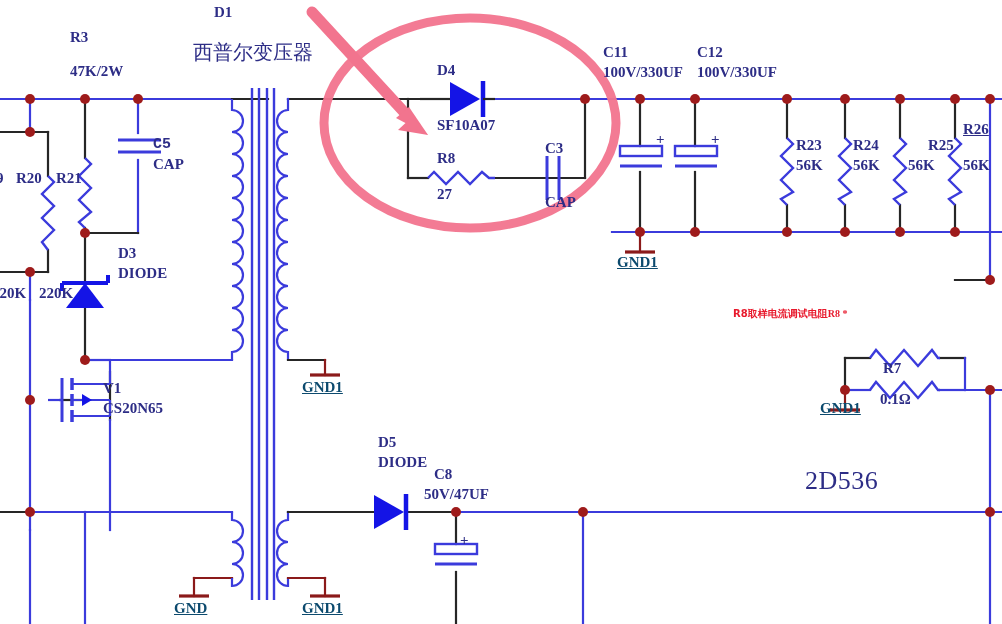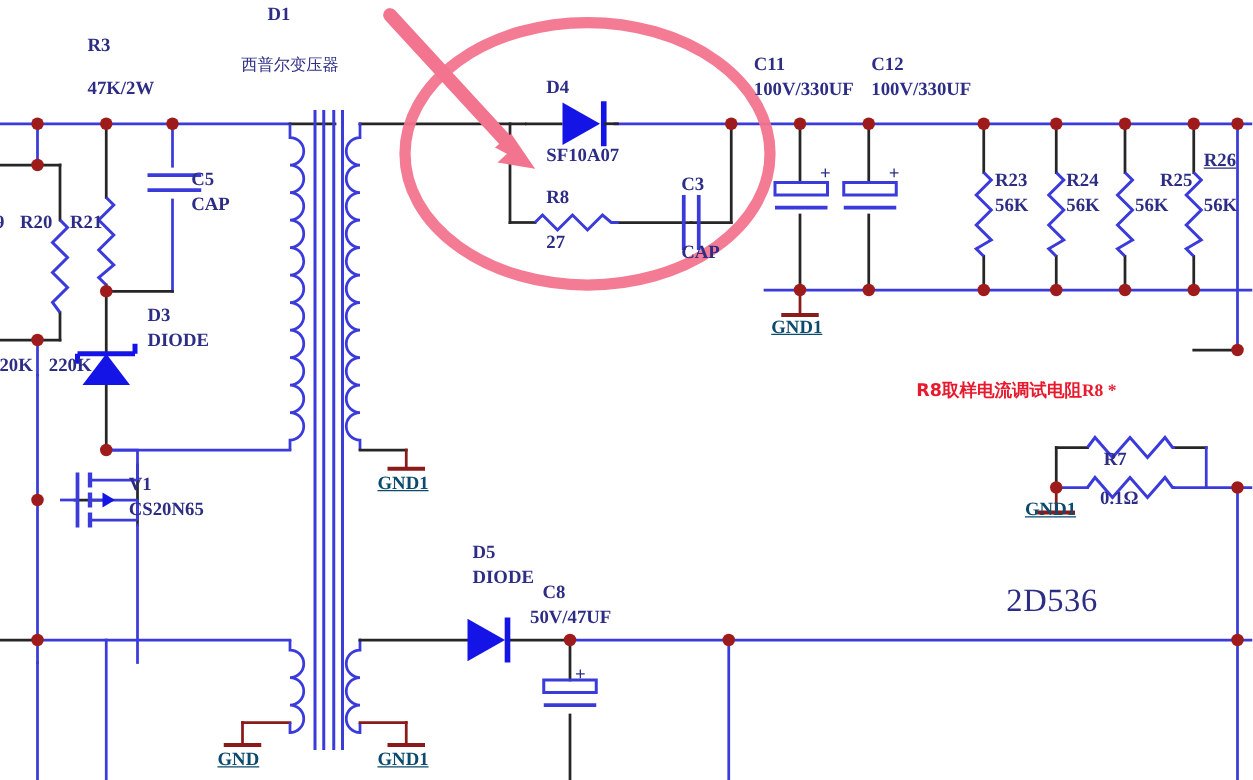--- a/index.html
+++ b/index.html
@@ -2,23 +2,23 @@
 <html><head>
 <meta charset="utf-8">
 <title>Schematic</title>
 <style>
   html,body{margin:0;padding:0;background:#ffffff;}
   body{font-family:"Liberation Serif",serif;}
   #stage{position:relative;width:1002px;height:624px;background:#ffffff;overflow:hidden;}
   #stage svg{position:absolute;left:0;top:0;}
   .lbl{position:absolute;color:#2d2d86;font-family:"Liberation Serif",serif;
        font-size:15px;font-weight:700;line-height:17px;white-space:pre;}
-  .lbl.cn{font-family:"DejaVu Sans",sans-serif;font-weight:400;font-size:13px;}
+  .lbl.cn{font-family:"DejaVu Sans",sans-serif;font-weight:400;font-size:20px;}
   .lbl.gnd{color:#0c4a6e;font-size:15px;font-weight:700;text-decoration:underline;}
-  .lbl.note{color:#e8192c;font-family:"DejaVu Sans",sans-serif;font-weight:700;font-size:14px;}
+  .lbl.note{color:#e8192c;font-family:"DejaVu Sans",sans-serif;font-weight:700;font-size:10px;}
   .lbl.note .en{font-family:"Liberation Serif",serif;color:#e8192c;}
   .lbl.big{font-size:26px;font-weight:400;letter-spacing:.5px;}
 </style>
 </head>
 <body>
 
 <div id="stage">
 
   <svg width="1002" height="624" viewBox="0 0 1002 624">
     <defs>
@@ -314,21 +314,21 @@
       <polygon points="428,135 398,130 412,117" fill="#f2748e"></polygon>
     </g>
   </svg>
 
   <div class="lbl" style="left:214px;top:4px;">D1</div>
   <div class="lbl cn" style="left:193px;top:44px;">西普尔变压器</div>
 
   <div class="lbl" style="left:70px;top:29px;">R3</div>
   <div class="lbl" style="left:70px;top:63px;">47K/2W</div>
 
-  <div class="lbl" style="left:153px;top:136px;">C5</div>
+  <div class="lbl" style="left:153px;top:136px;font-family:Liberation Mono, monospace;">C5</div>
   <div class="lbl" style="left:153px;top:156px;">CAP</div>
 
   <div class="lbl" style="left:-4px;top:170px;">9</div>
   <div class="lbl" style="left:16px;top:170px;">R20</div>
   <div class="lbl" style="left:56px;top:170px;">R21</div>
   <div class="lbl" style="left:-8px;top:285px;">220K</div>
   <div class="lbl" style="left:39px;top:285px;">220K</div>
 
   <div class="lbl" style="left:118px;top:245px;">D3</div>
   <div class="lbl" style="left:118px;top:265px;">DIODE</div>

